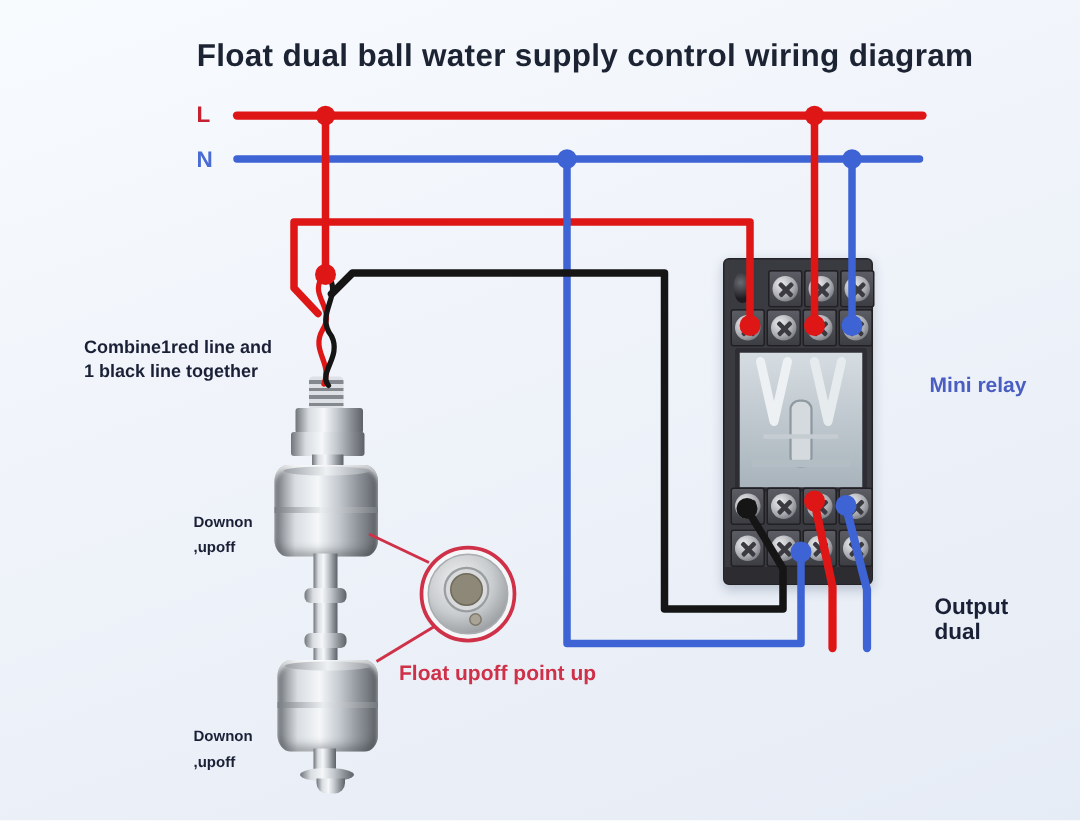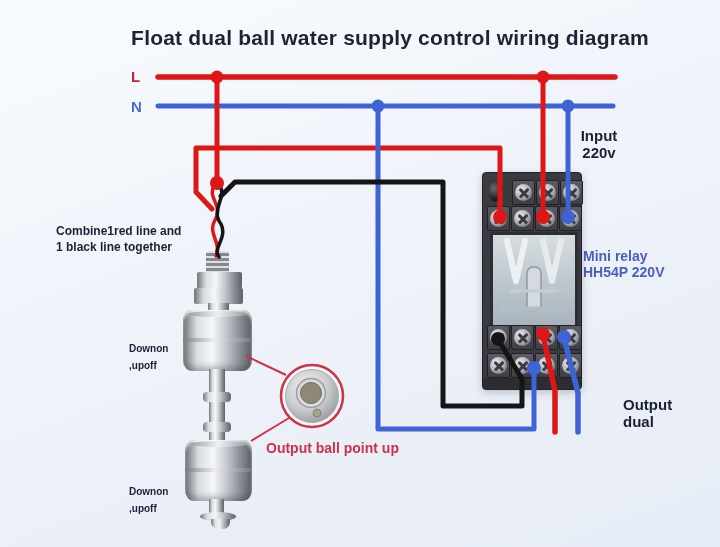--- a/index.html
+++ b/index.html
@@ -10,21 +10,21 @@
          letter-spacing:.2px;color:#1c2433;}
   .bus-label{font-size:15px;font-weight:700;}
   .lab-l{left:131px;top:68px;color:#c52130;}
   .lab-n{left:131px;top:98px;color:#4a6bd4;}
   .combine{left:56px;top:223px;font-size:12px;font-weight:700;line-height:16px;}
   .downon{font-size:10px;font-weight:700;line-height:17px;margin-left:12px;}
   .d1{left:117px;top:340px;}
   .d2{left:117px;top:483px;}
   .floatball{left:266px;top:440px;font-size:14px;font-weight:700;color:#cf3148;}
   .input{left:566px;top:127px;width:66px;text-align:center;font-size:15px;font-weight:700;line-height:17px;}
-  .minirelay{left:583px;top:248px;width:104px;text-align:left;font-size:14px;font-weight:700;
+  .minirelay{left:600px;top:248px;width:104px;text-align:center;font-size:14px;font-weight:700;
              line-height:16px;color:#4a5ec2;}
   .output{left:623px;top:396px;font-size:15px;font-weight:700;line-height:17px;}
 
   
   .relay{position:absolute;left:482px;top:172px;width:98px;height:216px;background:#3a3a41;
          border:1px solid #232328;border-radius:4px;box-shadow:0 3px 8px rgba(40,60,90,.25);z-index:2;}
   .rrow{position:absolute;display:flex;gap:1px;}
   .cell{width:21px;height:23px;background:linear-gradient(#5c5c64,#3d3d44);
         border:1px solid #202025;border-radius:2px;display:flex;align-items:center;justify-content:center;}
   .screw{position:relative;width:17px;height:17px;border-radius:50%;
@@ -85,30 +85,25 @@
   <div class="txt downon d1">
     <div>Downon</div>
     <div>,upoff</div>
   </div>
 
   <div class="txt downon d2">
     <div>Downon</div>
     <div>,upoff</div>
   </div>
 
-  <div class="txt floatball">Output ball point up</div>
-
-  <div class="txt input">
-    <div>Input</div>
-    <div>220v</div>
-  </div>
+  <div class="txt floatball">Float upoff point up</div>
+
 
   <div class="txt minirelay">
     <div>Mini relay</div>
-    <div>HH54P 220V</div>
   </div>
 
   <div class="txt output">
     <div>Output</div>
     <div>dual</div>
   </div>
 
   <div class="relay">
     <div class="oval-hole"></div>
     <div class="rrow row1">

